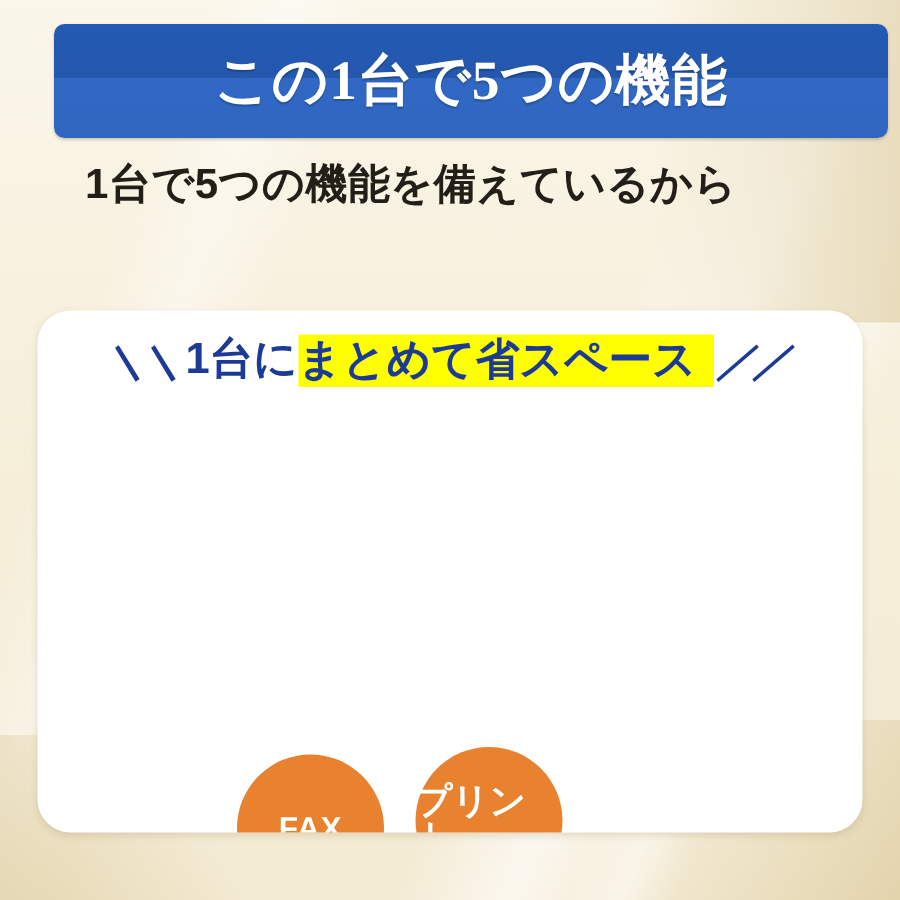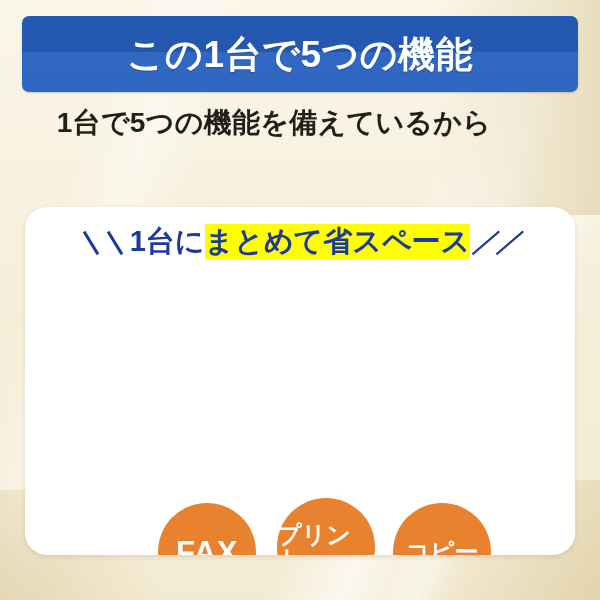--- a/index.html
+++ b/index.html
@@ -65,30 +65,31 @@
     background: linear-gradient(300deg, rgba(222,206,163,.8) 0%, rgba(226,211,172,0) 70%);
   }
   .bg-shade.bl {
     left: 0; bottom: 0; width: 170px; height: 110px;
     background: linear-gradient(60deg, rgba(222,206,163,.7) 0%, rgba(226,211,172,0) 70%);
   }
 
   
   .banner {
     position: absolute;
-    left: 22px;
+    left: 36px;
     top: 16px;
     width: 556px;
     height: 76px;
     border-radius: 7px;
     background: linear-gradient(180deg, #245ab4 0%, #2458ad 47%, #3068c4 47%, #2f66c0 100%);
     box-shadow: 0 1px 2px rgba(0,0,0,.18);
     display: flex;
     align-items: center;
     justify-content: center;
+    font-family: Liberation Serif, serif;
   }
   .banner-title {
     color: #ffffff;
     font-size: 37px;
     font-weight: bold;
     letter-spacing: .5px;
     line-height: 1;
     white-space: nowrap;
     text-shadow: 0 1px 1px rgba(0,0,0,.22);
   }
@@ -141,42 +142,42 @@
     color: #1c3b96;
     letter-spacing: -3px;
     vertical-align: middle;
   }
   .slash.left  { transform: skewX(-14deg); margin-right: 4px; }
   .slash.right { transform: skewX(-14deg); margin-left: 4px; }
   .hl-plain { vertical-align: middle; text-align: center; }
   .hl-mark {
     background: #ffff00;
     vertical-align: middle;
-    padding: 1px 0 2px 0;
+    padding: 1px 12px 2px 0;
     box-decoration-break: clone;
     text-align: center;
   }
 
   
   .bubble {
     position: absolute;
     background: #e8822e;
     border-radius: 50%;
     display: flex;
     align-items: center;
     justify-content: center;
     color: #ffffff;
     font-weight: bold;
     line-height: 1;
   }
 
   
   .bubble.b-fax {
     left: 133px; top: 296px; width: 98px; height: 98px;
-    font-size: 31px; letter-spacing: .5px;
+    font-size: 21px; letter-spacing: .5px;
   }
   .bubble.b-print {
     left: 252px; top: 291px; width: 98px; height: 98px;
     font-size: 24px;
   }
   .bubble.b-copy {
     left: 368px; top: 296px; width: 98px; height: 98px;
     font-size: 24px;
   }
 </style>
@@ -210,20 +211,16 @@
     <div class="bubble b-fax">
       <span>FAX</span>
 
     </div>
 
     <div class="bubble b-print">
       <span>プリント</span>
 
     </div>
 
-    <div class="bubble b-copy">
-      <span>コピー</span>
-
-    </div>
 
   </div>
 
 </div>
 
 </body></html>

